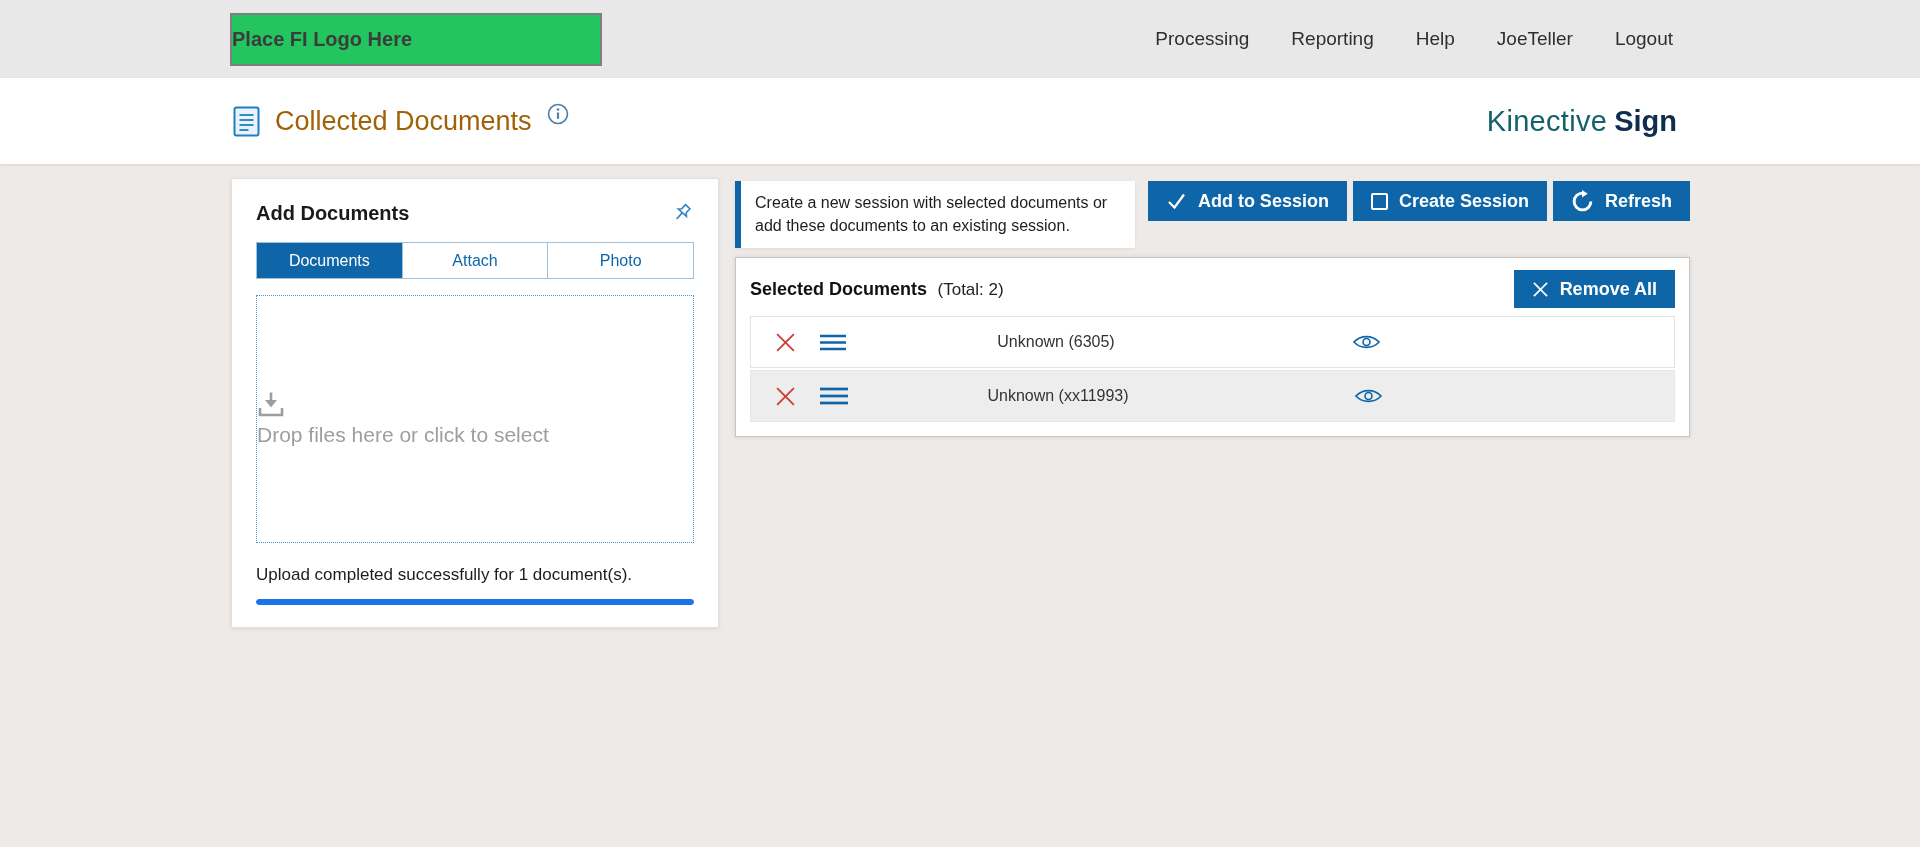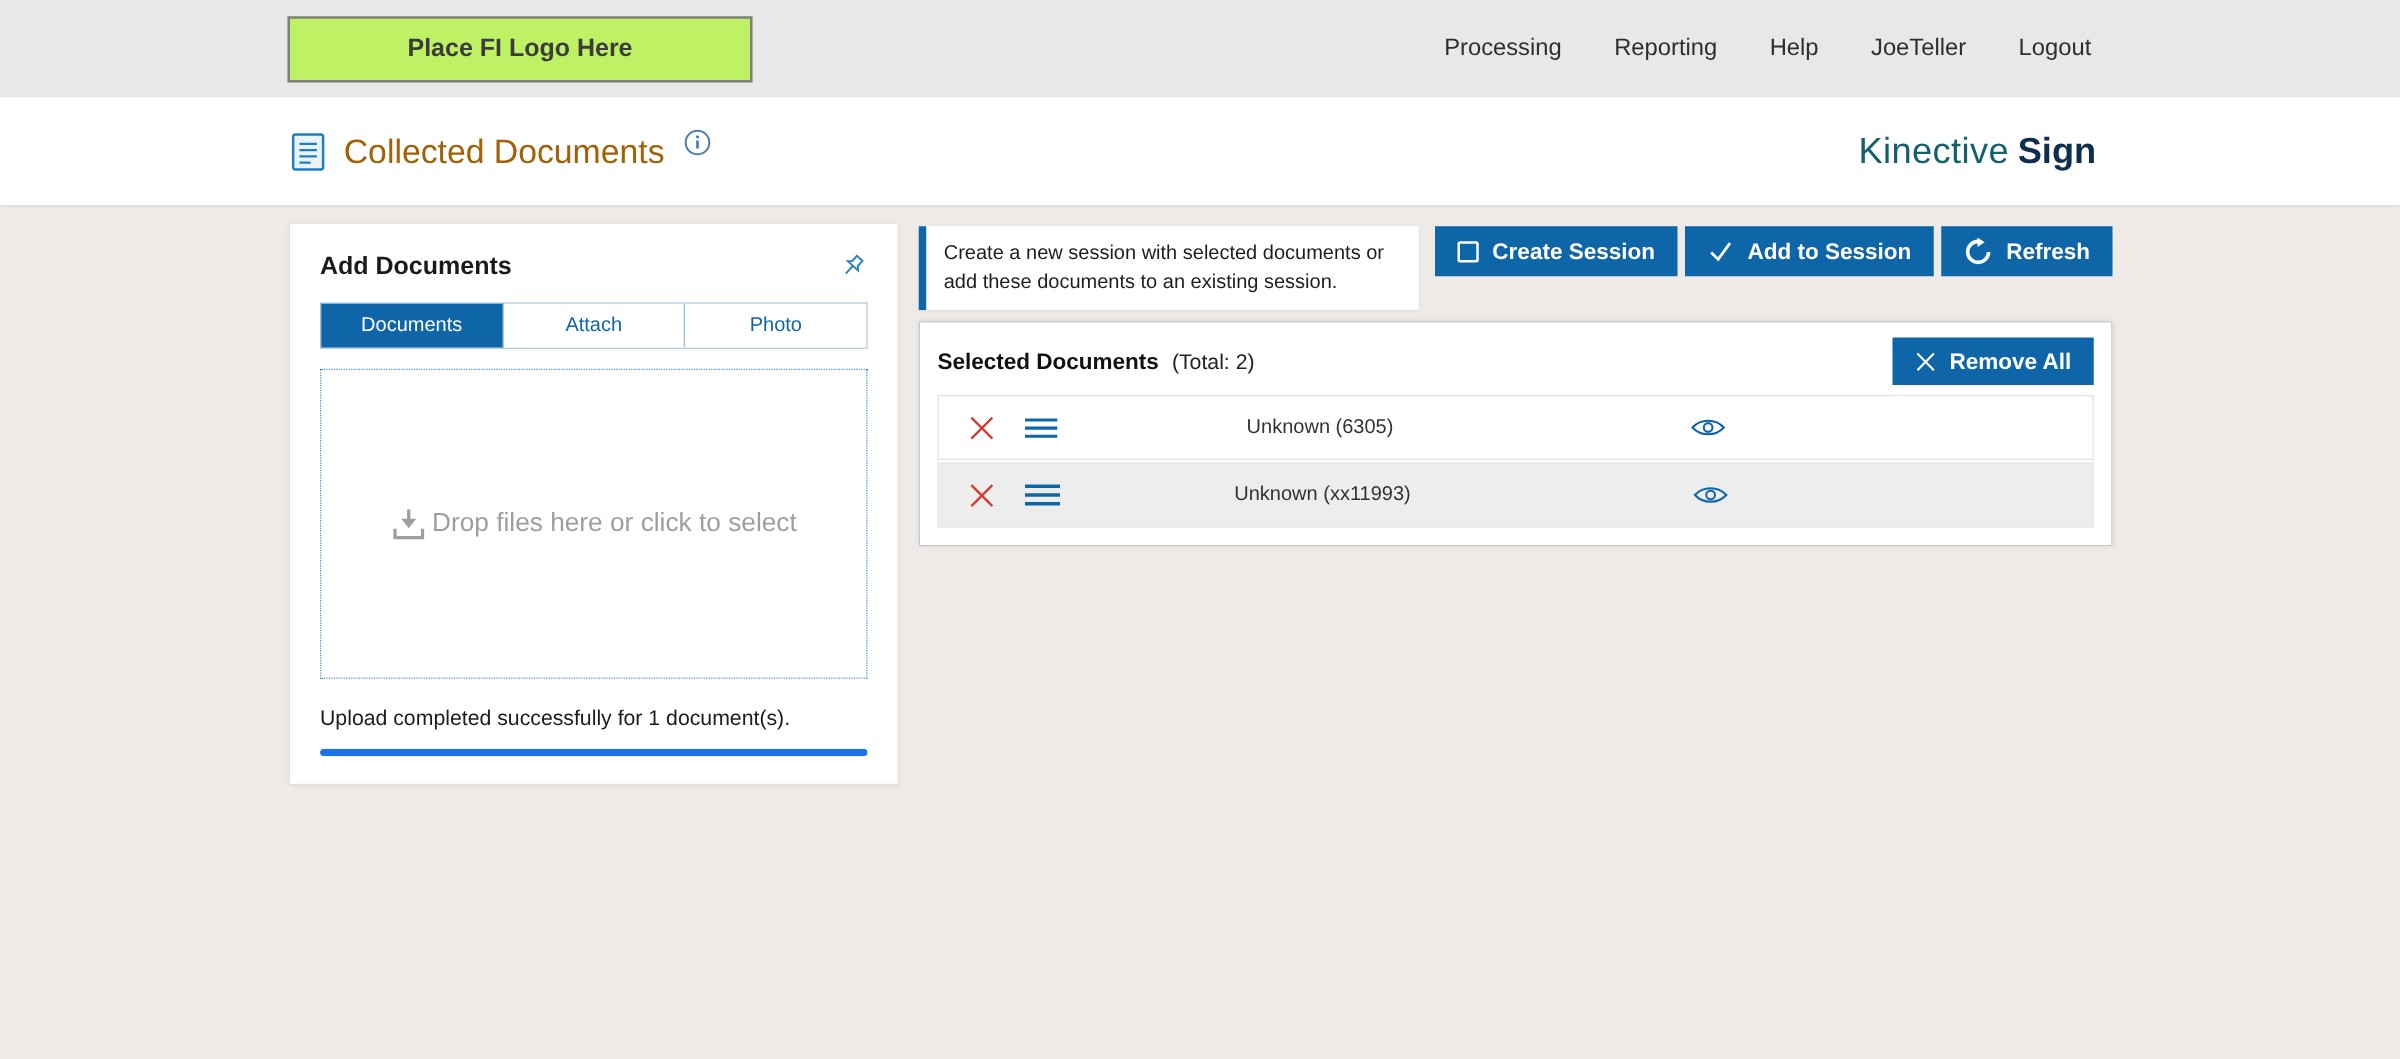--- a/index.html
+++ b/index.html
@@ -3,22 +3,22 @@
 <meta charset="utf-8">
 <style>
   * { box-sizing: border-box; margin: 0; padding: 0; }
   html, body { width: 1920px; height: 847px; overflow: hidden; }
   body { font-family: "Liberation Sans", sans-serif; background: #edeae7; color: #222; }
   .page { position: relative; width: 1920px; height: 847px; }
 
   
   .topbar { position: absolute; left: 0; top: 0; width: 100%; height: 78px; background: #e8e8e8; }
   .logo-box { position: absolute; left: 230px; top: 13px; width: 372px; height: 53px;
-              border: 2px solid #7f7f7f; display: flex; align-items: center; justify-content: center;
-              background: #bef264; }
+              border: 2px solid #7f7f7f; display: flex; align-items: center; justify-content: flex-start;
+              background: #22c55e; }
   .logo-box span { font-size: 20px; font-weight: 700; color: #3c3c3c; }
   .top-nav { position: absolute; right: 247px; top: 0; height: 78px; display: flex; align-items: center; gap: 42px; }
   .top-nav .nav-item { font-size: 19px; color: #2f2f2f; cursor: pointer; }
 
   
   .subheader { position: absolute; left: 0; top: 78px; width: 100%; height: 86px; background: #ffffff;
                box-shadow: 0 1px 3px rgba(0,0,0,0.10); }
   .page-title-group { position: absolute; left: 233px; top: 0; height: 86px; display: flex; align-items: center; gap: 15px; }
   .page-title { font-size: 27px; color: #a16207; font-weight: 400; }
   .info-circle { margin-bottom: 14px; }
@@ -30,21 +30,21 @@
   .card { position: absolute; left: 231px; top: 178px; width: 488px; height: 450px; background: #ffffff;
           border: 1px solid #e2e0de; box-shadow: 0 1px 4px rgba(0,0,0,0.08); padding: 20px 24px; }
   .card-head { display: flex; align-items: center; justify-content: space-between; height: 28px; }
   .card-title { font-size: 20px; font-weight: 700; color: #1a1a1a; }
   .tabs { display: flex; height: 37px; margin-top: 15px; border: 1px solid #9fc0d8; }
   .tab { flex: 1; display: flex; align-items: center; justify-content: center; font-size: 16px;
          color: #0e66a8; background: #fff; cursor: pointer; border-right: 1px solid #9fc0d8; }
   .tab:last-child { border-right: none; }
   .tab.active { background: #0e66a8; color: #fff; }
   .dropzone { margin-top: 16px; height: 248px; border: 1px dotted #4f94cf; display: flex;
-              align-items: center; justify-content: center; gap: 5px; cursor: pointer; }
+              align-items: flex-start; justify-content: center; gap: 5px; cursor: pointer; flex-direction: column; }
   .dropzone-text { font-size: 21px; color: #9e9e9e; }
   .upload-status { margin-top: 22px; font-size: 17px; color: #1c1c1c; }
   .progress-track { margin-top: 14px; height: 6px; border-radius: 3px; background: #e8eef5; overflow: hidden; }
   .progress-fill { height: 100%; background: #1a73e8; border-radius: 3px; width: 0; }
 
   
   .info-box { position: absolute; left: 735px; top: 181px; width: 400px; background: #ffffff;
               border-left: 6px solid #0e66a8; padding: 11px 14px; box-shadow: 0 1px 3px rgba(0,0,0,0.07);
               font-size: 16px; line-height: 1.42; color: #1d1d1d; }
   .actions { position: absolute; top: 181px; right: 230px; display: flex; gap: 6px; height: 40px; }
@@ -148,30 +148,30 @@
     <div class="upload-status">Upload completed successfully for 1 document(s).</div>
     <div class="progress-track">
       <div class="progress-fill" style="width: 100%;"></div>
     </div>
   </div>
 
   <div class="info-box">Create a new session with selected documents or add these documents to an existing session.</div>
 
   <div class="actions">
     <button class="btn">
+      <span class="icon">
+        <svg width="21" height="20" viewBox="0 0 21 20">
+          <polyline points="3,11 8.5,16.5 18,3.5" fill="none" stroke="#fff" stroke-width="2.2"></polyline>
+        </svg>
+      </span>
+      <span>Add to Session</span>
+    </button>
+    <button class="btn">
       <span class="square-glyph icon"></span>
       <span>Create Session</span>
-    </button>
-    <button class="btn">
-      <span class="icon">
-        <svg width="21" height="20" viewBox="0 0 21 20">
-          <polyline points="3,11 8.5,16.5 18,3.5" fill="none" stroke="#fff" stroke-width="2.2"></polyline>
-        </svg>
-      </span>
-      <span>Add to Session</span>
     </button>
     <button class="btn">
       <span class="icon">
         <svg width="23" height="23" viewBox="0 0 22 22">
           <path d="M11 3 a8 8 0 1 0 8 8" fill="none" stroke="#fff" stroke-width="2.8"></path>
           <polygon points="10.5,0 10.5,7.2 16,3.6" fill="#fff"></polygon>
         </svg>
       </span>
       <span>Refresh</span>
     </button>

